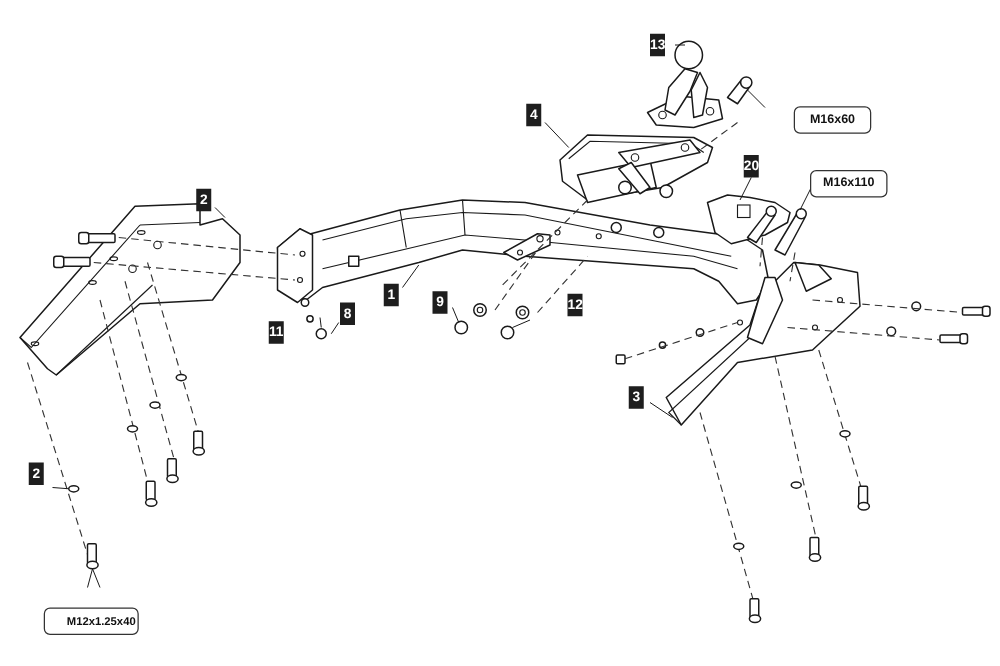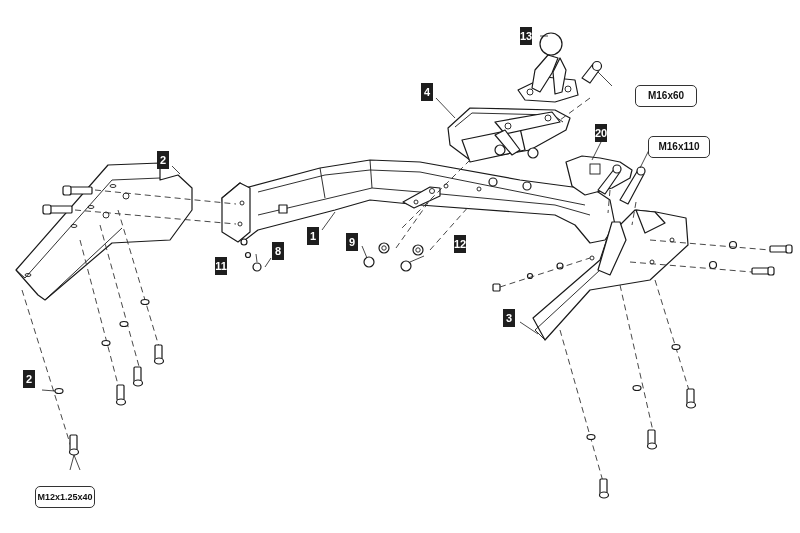--- a/index.html
+++ b/index.html
@@ -203,14 +203,14 @@
 <div class="tag" style="left:307px;top:227px;">1</div>
 <div class="tag" style="left:272px;top:242px;">8</div>
 <div class="tag" style="left:215px;top:257px;">11</div>
 <div class="tag" style="left:346px;top:233px;">9</div>
 <div class="tag" style="left:454px;top:235px;">12</div>
 <div class="tag" style="left:503px;top:309px;">3</div>
 <div class="tag" style="left:23px;top:370px;">2</div>
 
 <div class="callout" style="left:635px;top:85px;width:60px;">M16x60</div>
 <div class="callout" style="left:648px;top:136px;width:60px;">M16x110</div>
-<div class="callout" style="left:35px;top:486px;width:58px;font-size:9px;">M12x1.25x40</div>
+<div class="callout" style="left:35px;top:486px;width:58px;font-size:9px;padding-left:16px;">M12x1.25x40</div>
 </div>
 
 </body></html>

